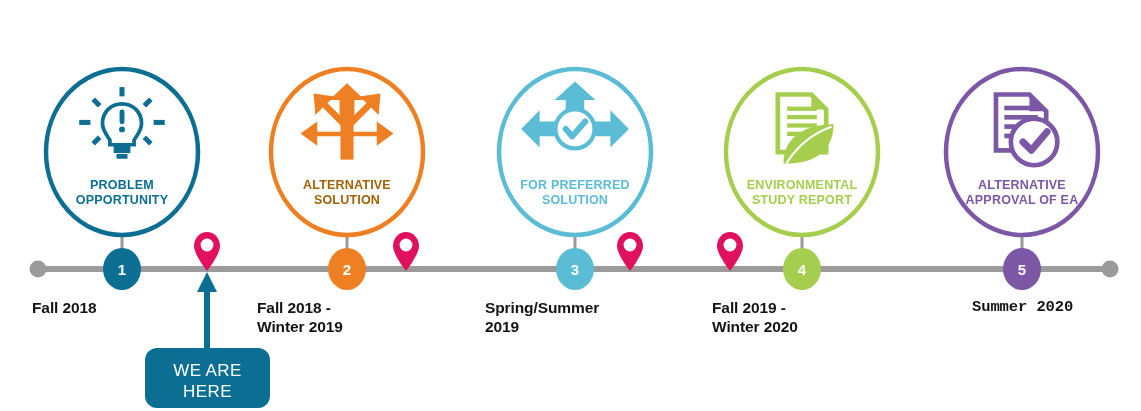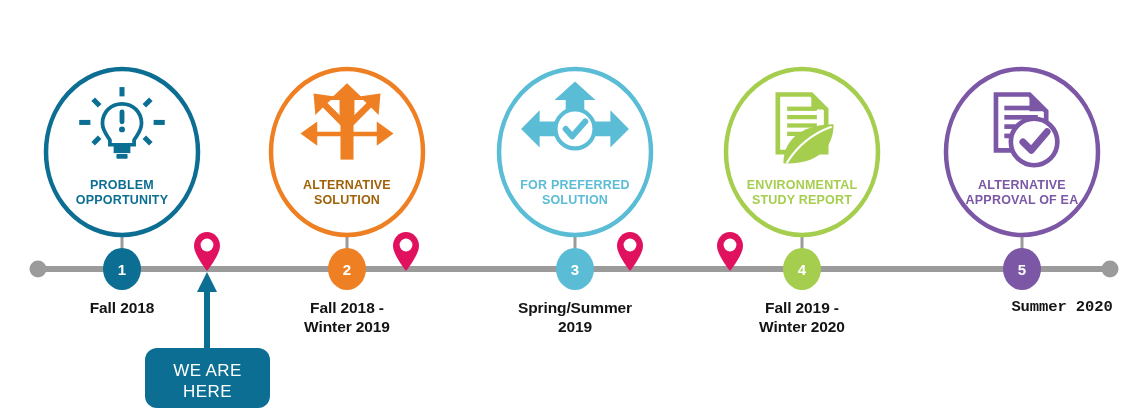--- a/index.html
+++ b/index.html
@@ -5,21 +5,21 @@
   html,body{margin:0;padding:0;background:#ffffff;}
   body{width:1141px;height:411px;position:relative;overflow:hidden;
        font-family:"Liberation Sans","DejaVu Sans",sans-serif;}
   #stage{position:absolute;left:0;top:0;width:1141px;height:411px;}
   svg.layer{position:absolute;left:0;top:0;width:1141px;height:411px;}
   .milestone-label{
     position:absolute;text-align:center;font-weight:bold;
     font-size:12.5px;line-height:15px;letter-spacing:.2px;
   }
   .date-label{
-    position:absolute;text-align:center;font-weight:bold;color:#141414;
+    position:absolute;font-weight:bold;color:#141414;
     font-size:15.5px;line-height:19px;letter-spacing:-.1px;
   }
   .node-num{
     position:absolute;text-align:center;color:#ffffff;
     font-weight:bold;font-size:15px;line-height:15px;
   }
   .here-text{
     position:absolute;text-align:center;color:#ffffff;
     font-weight:normal;font-size:17px;line-height:21px;letter-spacing:.4px;
   }

